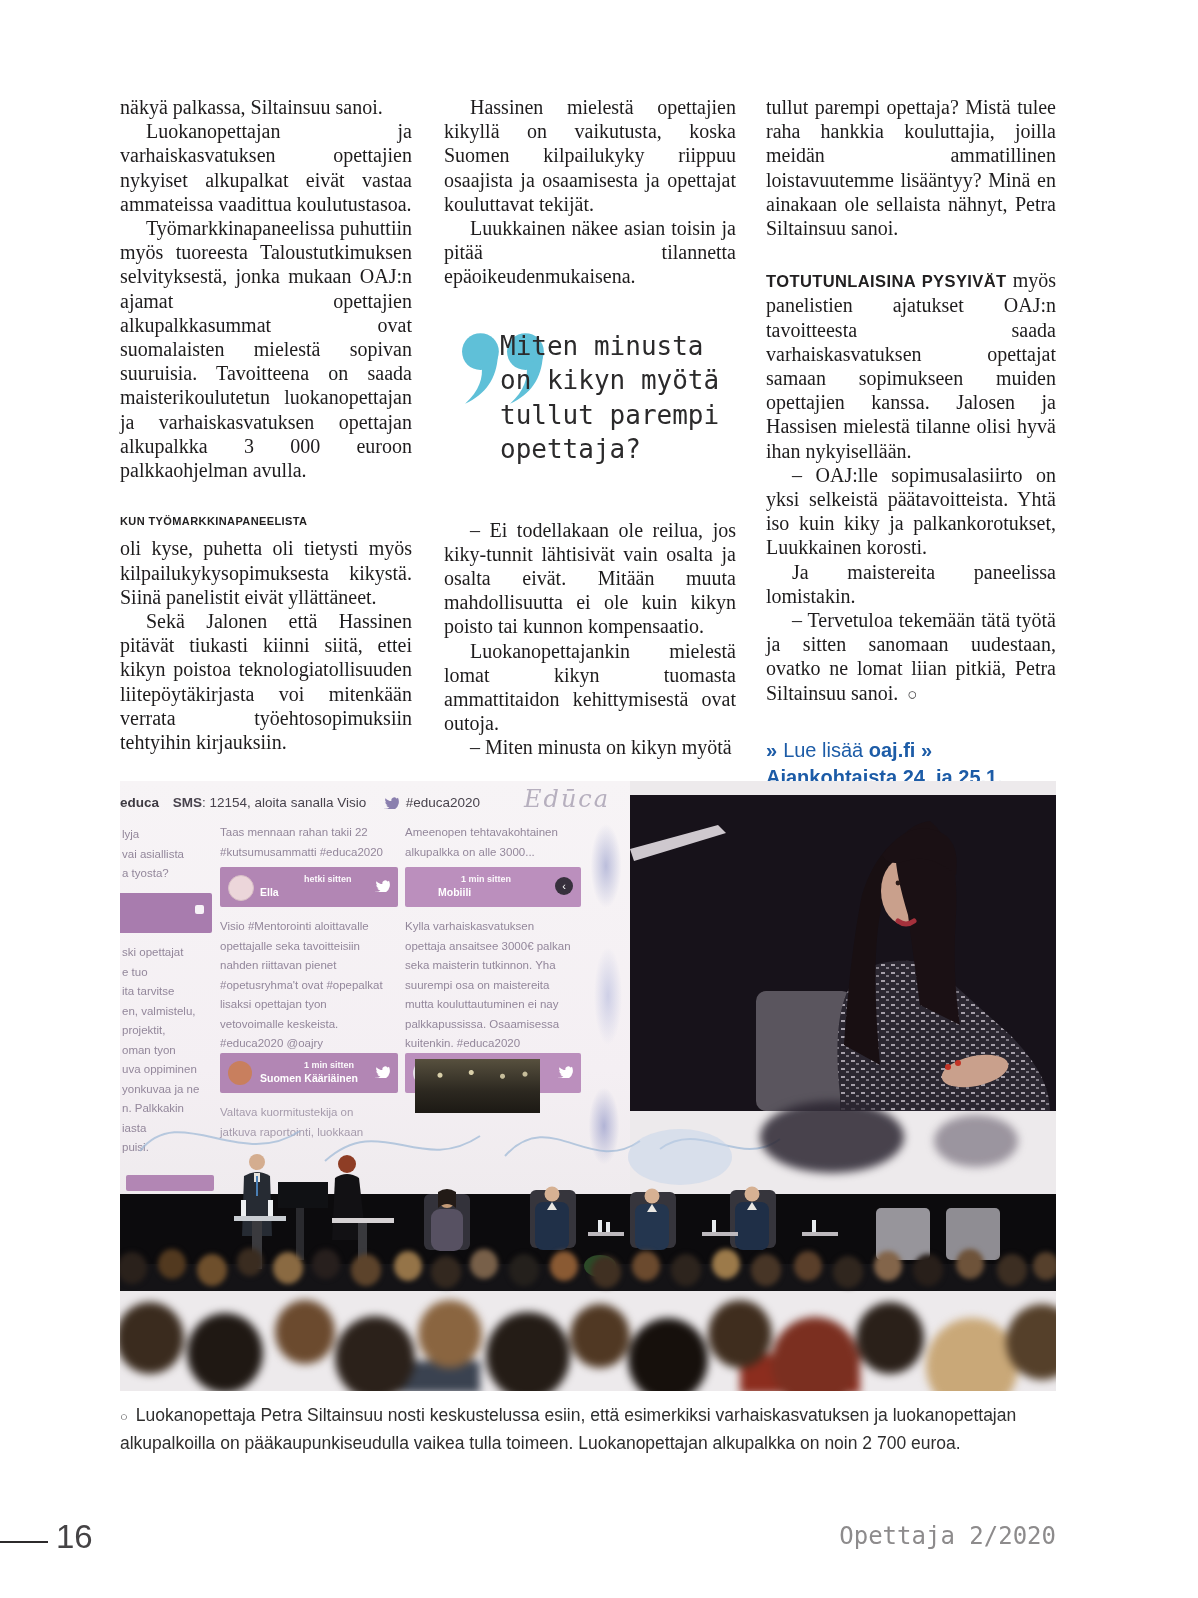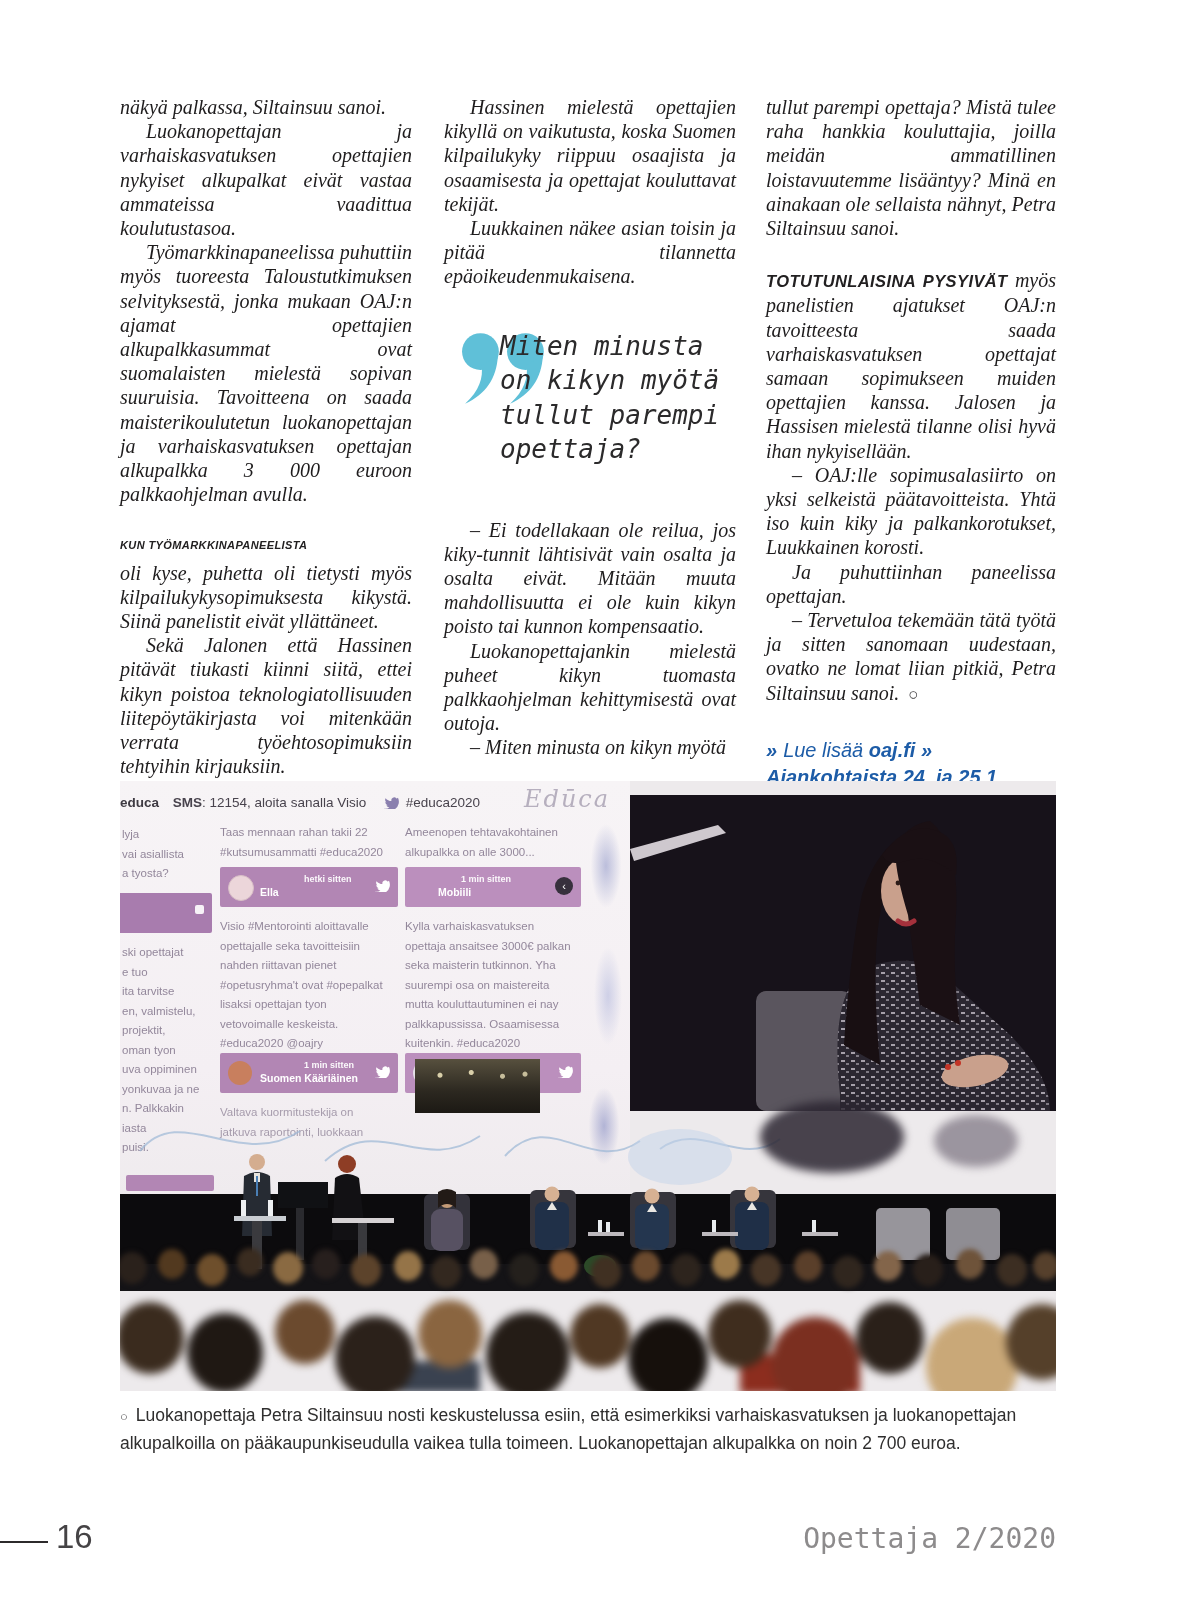--- a/index.html
+++ b/index.html
@@ -1,20 +1,20 @@
 <!DOCTYPE html>
 <html lang="fi"><head>
 <meta charset="utf-8">
 <style>
   html,body { margin:0; padding:0; background:#ffffff; }
   .page { position:relative; width:1198px; height:1598px; background:#ffffff; overflow:hidden;
           font-family:"Liberation Serif", serif; color:#1e1c1d; }
 
   
-  .col { position:absolute; top:95px; font-size:20px; line-height:24.2px; text-align:justify;font-style:italic; }
+  .col { position:absolute; top:95px; font-size:20px; line-height:24.2px; text-align:justify; }
   .col p { margin:0; hyphens:auto; -webkit-hyphens:auto; }
   .col p.ind { text-indent:26px; }
   .col1 { left:120px; width:292px; }
   .col2 { left:444px; width:292px; }
   .col3 { left:766px; width:290px; }
   .sec-heading { font-family:"Liberation Sans", sans-serif; font-weight:bold; font-size:11px;
                  letter-spacing:0.4px; color:#222021; margin:27px 0 3px 0 !important; text-align:left; }
   .lead-para { margin-top:28px !important; }
   .lead-in { font-family:"Liberation Sans", sans-serif; font-weight:bold; font-size:16.5px;
              letter-spacing:0.4px; color:#222021; }
@@ -75,21 +75,21 @@
   .g-blur-2 { filter:blur(2.5px); } .g-blur-4 { filter:blur(4px); }
 
   
   .caption { position:absolute; left:120px; top:1402px; width:936px; font-family:"Liberation Sans",sans-serif;
              font-size:17.5px; line-height:27px; color:#2f2e2e; }
   .caption .cmark { font-size:13px; color:#3f3e40; padding-right:8px; }
   .pn-rule { position:absolute; left:0; top:1541px; width:48px; height:2px; background:#2c2a2b; }
   .page-num { position:absolute; left:56px; top:1518px; font-family:"Liberation Sans",sans-serif;
               font-size:33px; color:#454345; }
   .mag-name { position:absolute; right:142px; top:1522px; font-family:"DejaVu Sans Mono",monospace;
-              font-size:28px; color:#8d8b8c; }
+              font-size:24px; color:#8d8b8c; }
 </style>
 </head>
 <body>
 
 <div class="page">
 
   <div class="col col1">
     <p>näkyä palkassa, Siltainsuu sanoi.</p>
     <p class="ind">Luokanopettajan ja varhaiskasvatuksen opettajien nykyiset alkupalkat eivät vastaa ammateissa vaadittua koulutustasoa.</p>
     <p class="ind">Työmarkkinapaneelissa puhuttiin myös tuoreesta Taloustutkimuksen selvityksestä, jonka mukaan OAJ:n ajamat opettajien alkupalkkasummat ovat suomalaisten mielestä sopivan suuruisia. Tavoitteena on saada maisterikoulutetun luokanopettajan ja varhaiskasvatuksen opettajan alkupalkka 3 000 euroon palkkaohjelman avulla.</p>
@@ -109,29 +109,29 @@
           <circle cx="64" cy="20" r="18"></circle>
           <path d="M81 24 C80 46 69 62 49 71 C63 58 67 45 65 33 Z"></path>
         </g>
       </svg>
       <p class="qtext">Miten minusta
 on kikyn myötä
 tullut parempi
 opettaja?</p>
     </div>
     <p class="ind">– Ei todellakaan ole reilua, jos kiky-tunnit lähtisivät vain osalta ja osalta eivät. Mitään muuta mahdollisuutta ei ole kuin kikyn poisto tai kunnon kompensaatio.</p>
-    <p class="ind">Luokanopettajankin mielestä puheet kikyn tuomasta palkkaohjelman kehittymisestä ovat outoja.</p>
+    <p class="ind">Luokanopettajankin mielestä lomat kikyn tuomasta ammattitaidon kehittymisestä ovat outoja.</p>
     <p class="ind">– Miten minusta on kikyn myötä</p>
   </div>
 
   <div class="col col3">
     <p>tullut parempi opettaja? Mistä tulee raha hankkia kouluttajia, joilla meidän ammatillinen loistavuutemme lisääntyy? Minä en ainakaan ole sellaista nähnyt, Petra Siltainsuu sanoi.</p>
     <p class="lead-para"><span class="lead-in">TOTUTUNLAISINA PYSYIVÄT</span><span> myös panelistien ajatukset OAJ:n tavoitteesta saada varhaiskasvatuksen opettajat samaan sopimukseen muiden opettajien kanssa. Jalosen ja Hassisen mielestä tilanne olisi hyvä ihan nykyisellään.</span></p>
     <p class="ind">– OAJ:lle sopimusalasiirto on yksi selkeistä päätavoitteista. Yhtä iso kuin kiky ja palkankorotukset, Luukkainen korosti.</p>
-    <p class="ind">Ja puhuttiinhan paneelissa opettajan.</p>
+    <p class="ind">Ja maistereita paneelissa lomistakin.</p>
     <p class="ind"><span>– Tervetuloa tekemään tätä työtä ja sitten sanomaan uudestaan, ovatko ne lomat liian pitkiä, Petra Siltainsuu sanoi.</span> <span class="end-mark">○</span></p>
     <div class="readmore">
       <span class="arr">»</span><span>Lue lisää</span> <b>oaj.fi » Ajankohtaista 24. ja 25.1.</b>
     </div>
   </div>
 
   <div class="photo">
 
     <div class="wall">
       <div class="wall-topbar">

